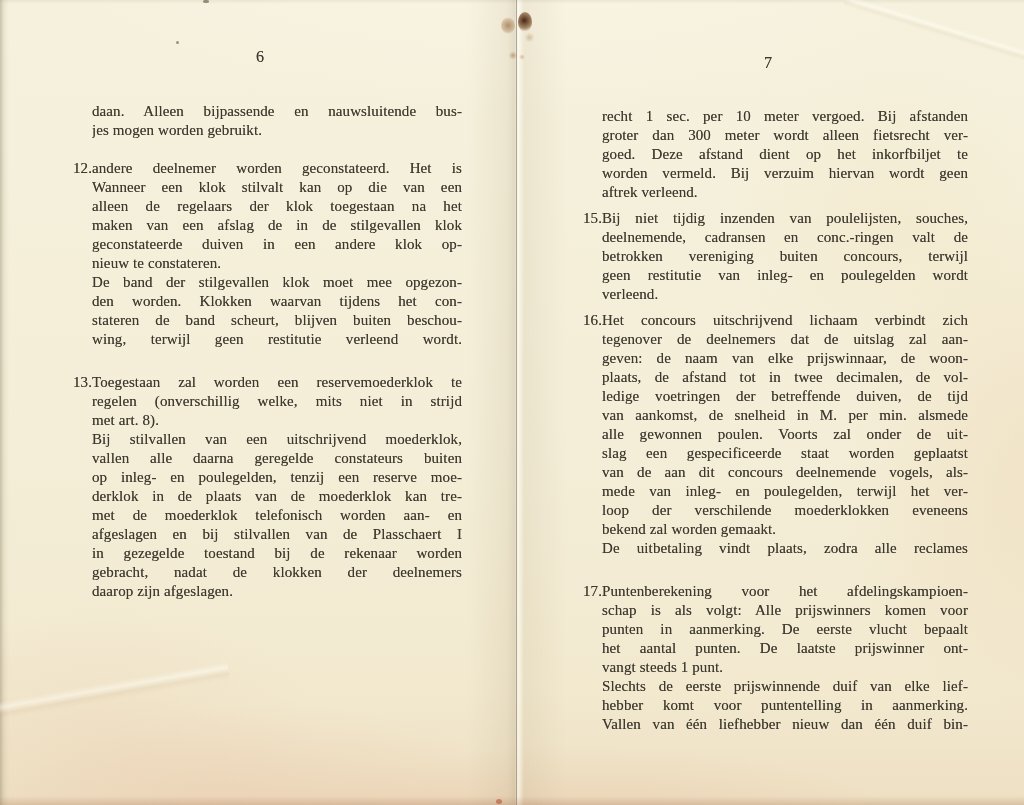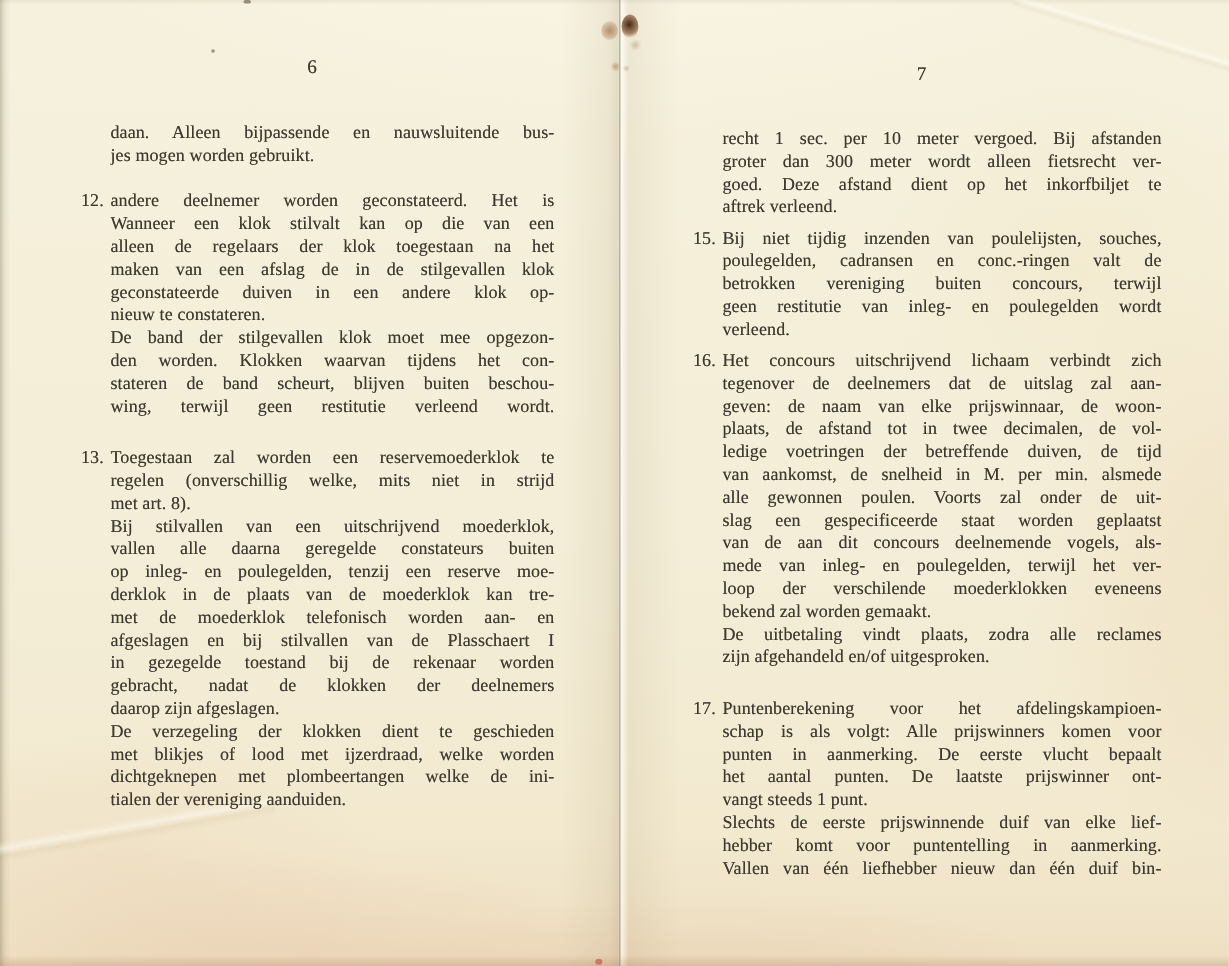--- a/index.html
+++ b/index.html
@@ -60,21 +60,21 @@
   .page-col { position:absolute; color:#3e392f; font-size:15px; line-height:19px;
     letter-spacing:0.1px; text-shadow:0 0 0.3px rgba(62,57,47,0.65); }
   .page-col.left  { left:62px;  top:102px; width:400px; }
   .page-col.right { left:572px; top:107px; width:396px; }
 
   .block { display:grid; grid-template-columns:30px 1fr; }
   .page-col.left  .block { margin-bottom:19px; }
   .page-col.right .block { margin-bottom:7px; }
   .block:last-child { margin-bottom:0;margin-top:24px; }
 
-  .rule-number { text-align:center; }
+  .rule-number { text-align:right; }
   .para { margin:0; }
   .line { text-align:justify; text-align-last:justify; height:19px; overflow:hidden; }
   .line.para-end { text-align-last:left; }
 </style>
 </head>
 <body>
 
 <div class="scan">
 
   <div class="gutter"></div>
@@ -139,47 +139,42 @@
             <div class="line">Bij stilvallen van een uitschrijvend moederklok,</div>
             <div class="line">vallen alle daarna geregelde constateurs buiten</div>
             <div class="line">op inleg- en poulegelden, tenzij een reserve moe-</div>
             <div class="line">derklok in de plaats van de moederklok kan tre-</div>
             <div class="line">met de moederklok telefonisch worden aan- en</div>
             <div class="line">afgeslagen en bij stilvallen van de Plasschaert I</div>
             <div class="line">in gezegelde toestand bij de rekenaar worden</div>
             <div class="line">gebracht, nadat de klokken der deelnemers</div>
             <div class="line para-end">daarop zijn afgeslagen.</div>
           </div>
-          <div class="para">
-            <div class="line">De verzegeling der klokken dient te geschieden</div>
-            <div class="line">met blikjes of lood met ijzerdraad, welke worden</div>
-            <div class="line">dichtgeknepen met plombeertangen welke de ini-</div>
-            <div class="line para-end">tialen der vereniging aanduiden.</div>
-          </div>
         </div>
       </div>
     </div>
   <div class="page-col right">
       <div class="block">
         <div class="rule-number"></div>
         <div class="rule-text">
           <div class="para">
             <div class="line">recht 1 sec. per 10 meter vergoed. Bij afstanden</div>
             <div class="line">groter dan 300 meter wordt alleen fietsrecht ver-</div>
             <div class="line">goed. Deze afstand dient op het inkorfbiljet te</div>
+            <div class="line">worden vermeld. Bij verzuim hiervan wordt geen</div>
             <div class="line para-end">aftrek verleend.</div>
           </div>
         </div>
       </div>
       <div class="block">
         <div class="rule-number">15.</div>
         <div class="rule-text">
           <div class="para">
             <div class="line">Bij niet tijdig inzenden van poulelijsten, souches,</div>
-            <div class="line">poulegelden, cadransen en conc.-ringen valt de</div>
+            <div class="line">deelnemende, cadransen en conc.-ringen valt de</div>
             <div class="line">betrokken vereniging buiten concours, terwijl</div>
             <div class="line">geen restitutie van inleg- en poulegelden wordt</div>
             <div class="line para-end">verleend.</div>
           </div>
         </div>
       </div>
       <div class="block">
         <div class="rule-number">16.</div>
         <div class="rule-text">
           <div class="para">
@@ -191,21 +186,20 @@
             <div class="line">van aankomst, de snelheid in M. per min. alsmede</div>
             <div class="line">alle gewonnen poulen. Voorts zal onder de uit-</div>
             <div class="line">slag een gespecificeerde staat worden geplaatst</div>
             <div class="line">van de aan dit concours deelnemende vogels, als-</div>
             <div class="line">mede van inleg- en poulegelden, terwijl het ver-</div>
             <div class="line">loop der verschilende moederklokken eveneens</div>
             <div class="line para-end">bekend zal worden gemaakt.</div>
           </div>
           <div class="para">
             <div class="line">De uitbetaling vindt plaats, zodra alle reclames</div>
-            <div class="line para-end">zijn afgehandeld en/of uitgesproken.</div>
           </div>
         </div>
       </div>
       <div class="block">
         <div class="rule-number">17.</div>
         <div class="rule-text">
           <div class="para">
             <div class="line">Puntenberekening voor het afdelingskampioen-</div>
             <div class="line">schap is als volgt: Alle prijswinners komen voor</div>
             <div class="line">punten in aanmerking. De eerste vlucht bepaalt</div>

